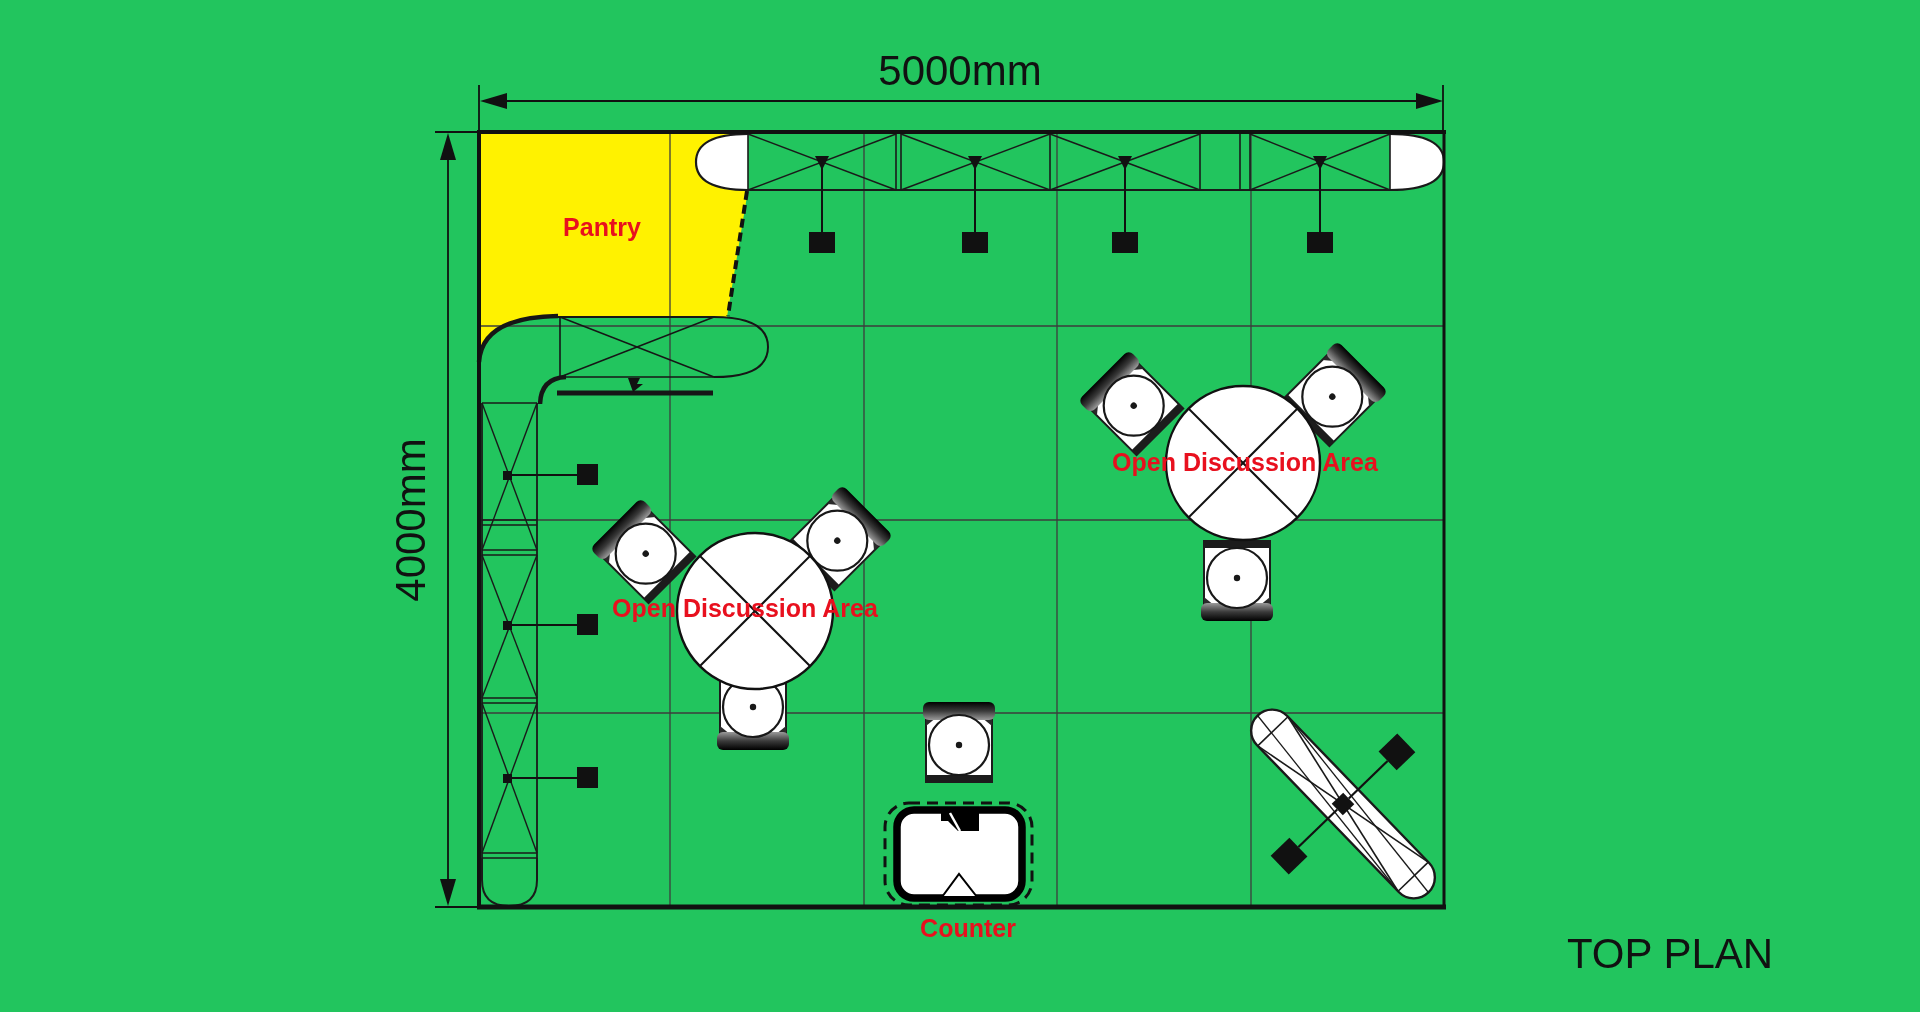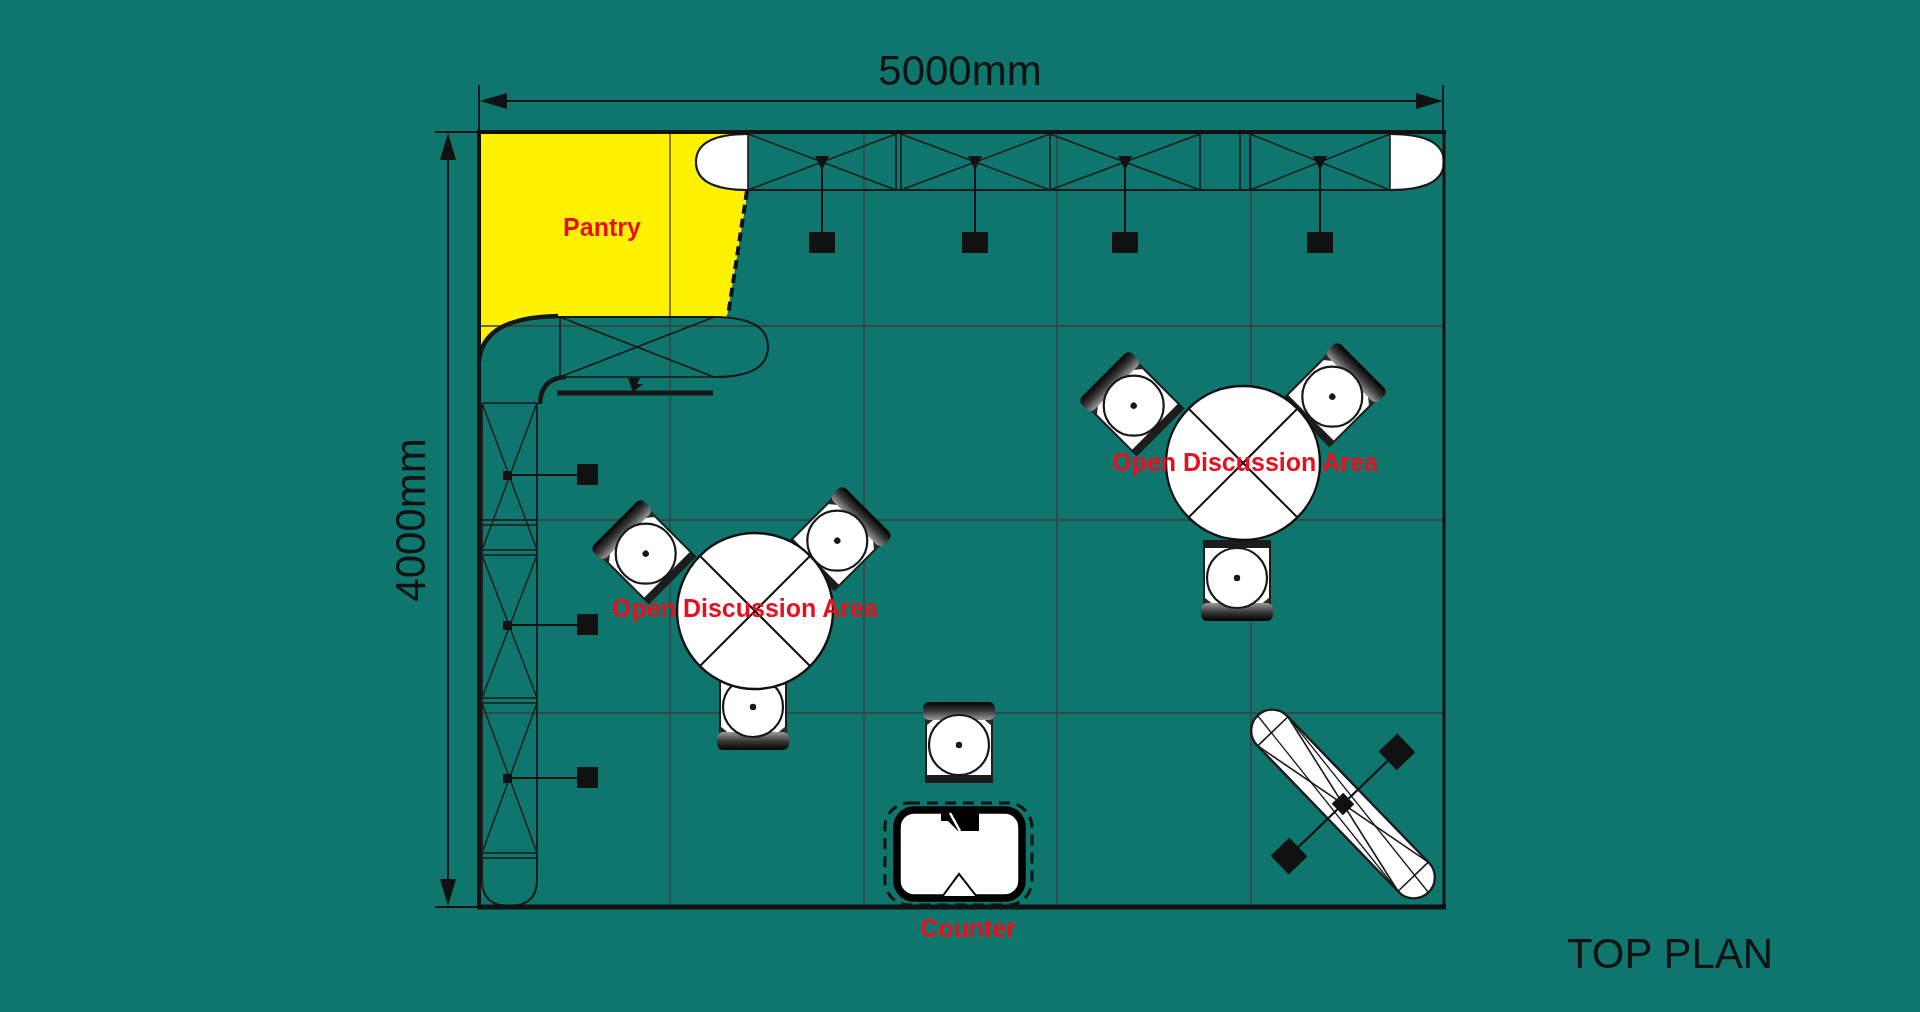--- a/index.html
+++ b/index.html
@@ -1,16 +1,16 @@
 <!DOCTYPE html>
 <html><head>
 <meta charset="utf-8">
 <style>
   html,body{margin:0;padding:0;background:#ffffff;}
-  .stage{position:relative;width:1920px;height:1012px;background:#0f766e;overflow:hidden;
+  .stage{position:relative;width:1920px;height:1012px;background:#22c55e;overflow:hidden;
          font-family:"Liberation Sans", sans-serif;}
   svg{position:absolute;left:0;top:0;}
   text{font-family:"Liberation Sans", sans-serif;}
   .dim-text{font-size:42px;fill:#111;}
   .red-label{font-size:25px;font-weight:bold;}
   .title-text{font-size:42px;fill:#111;}
 </style>
 </head>
 <body>
 

